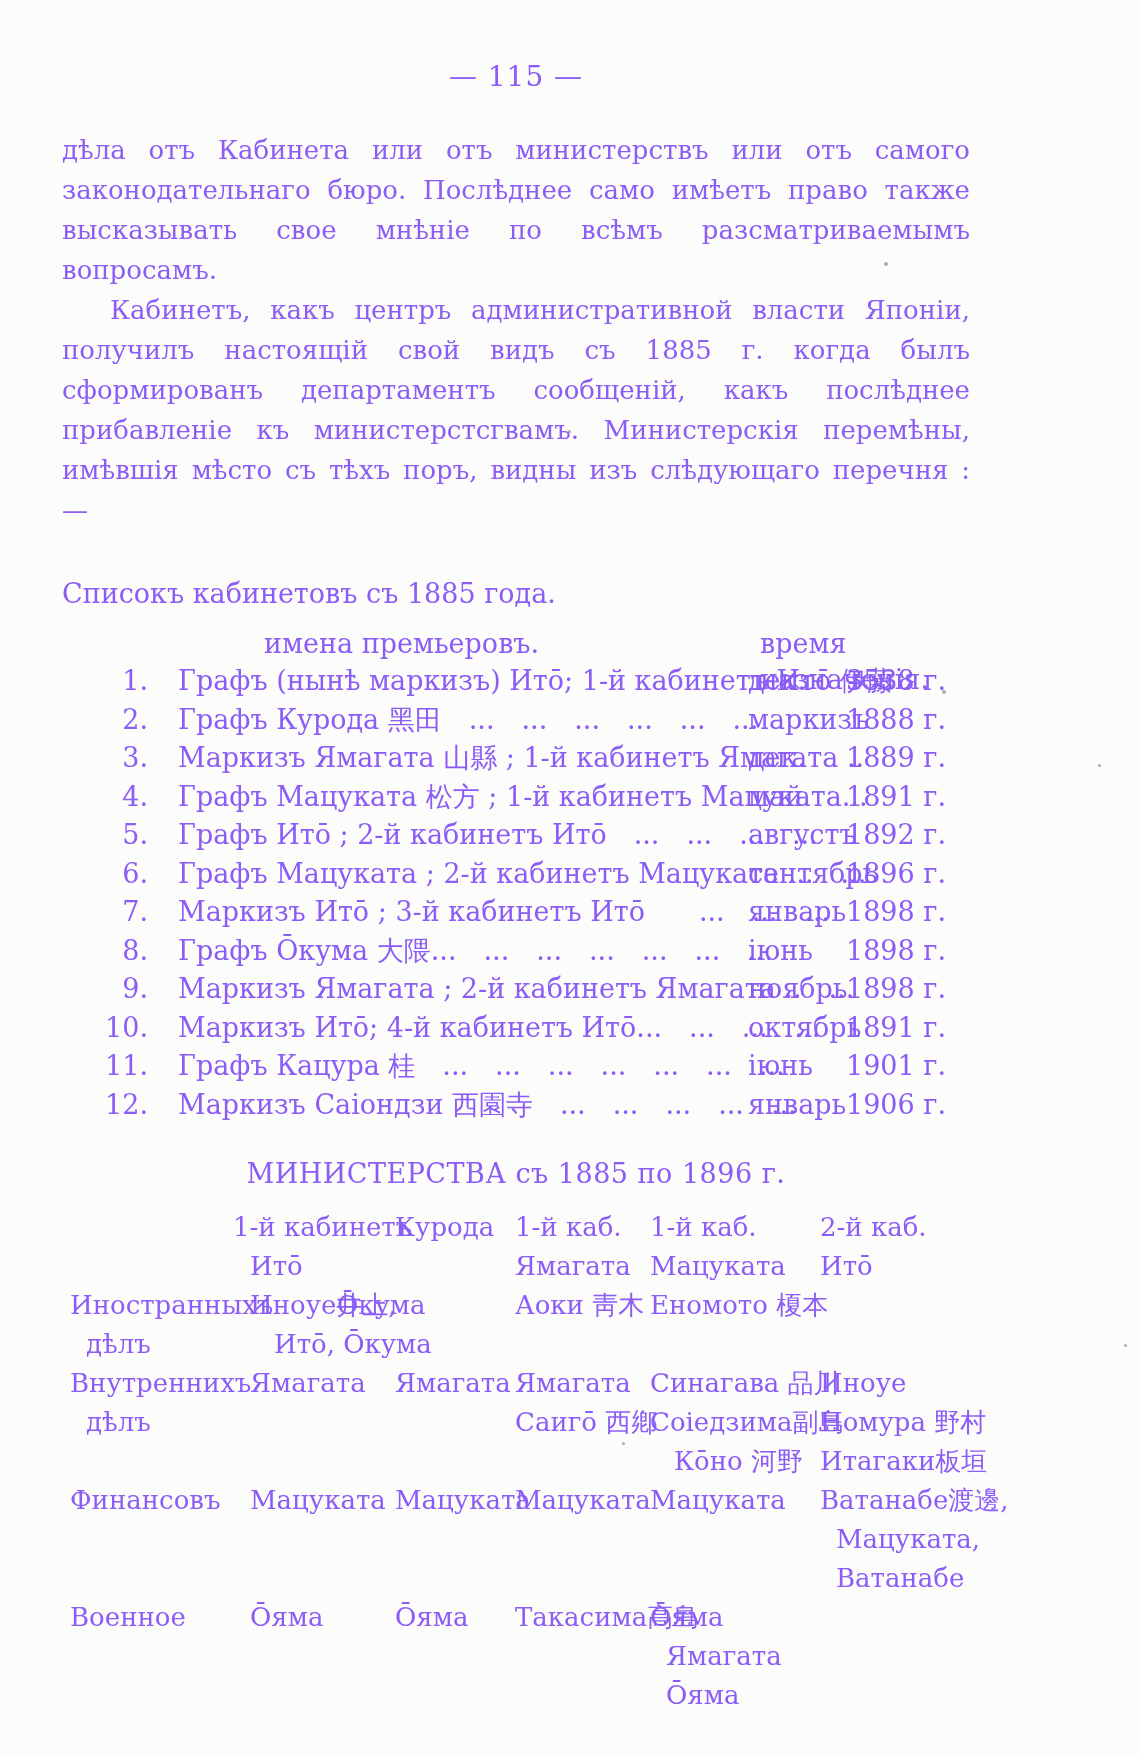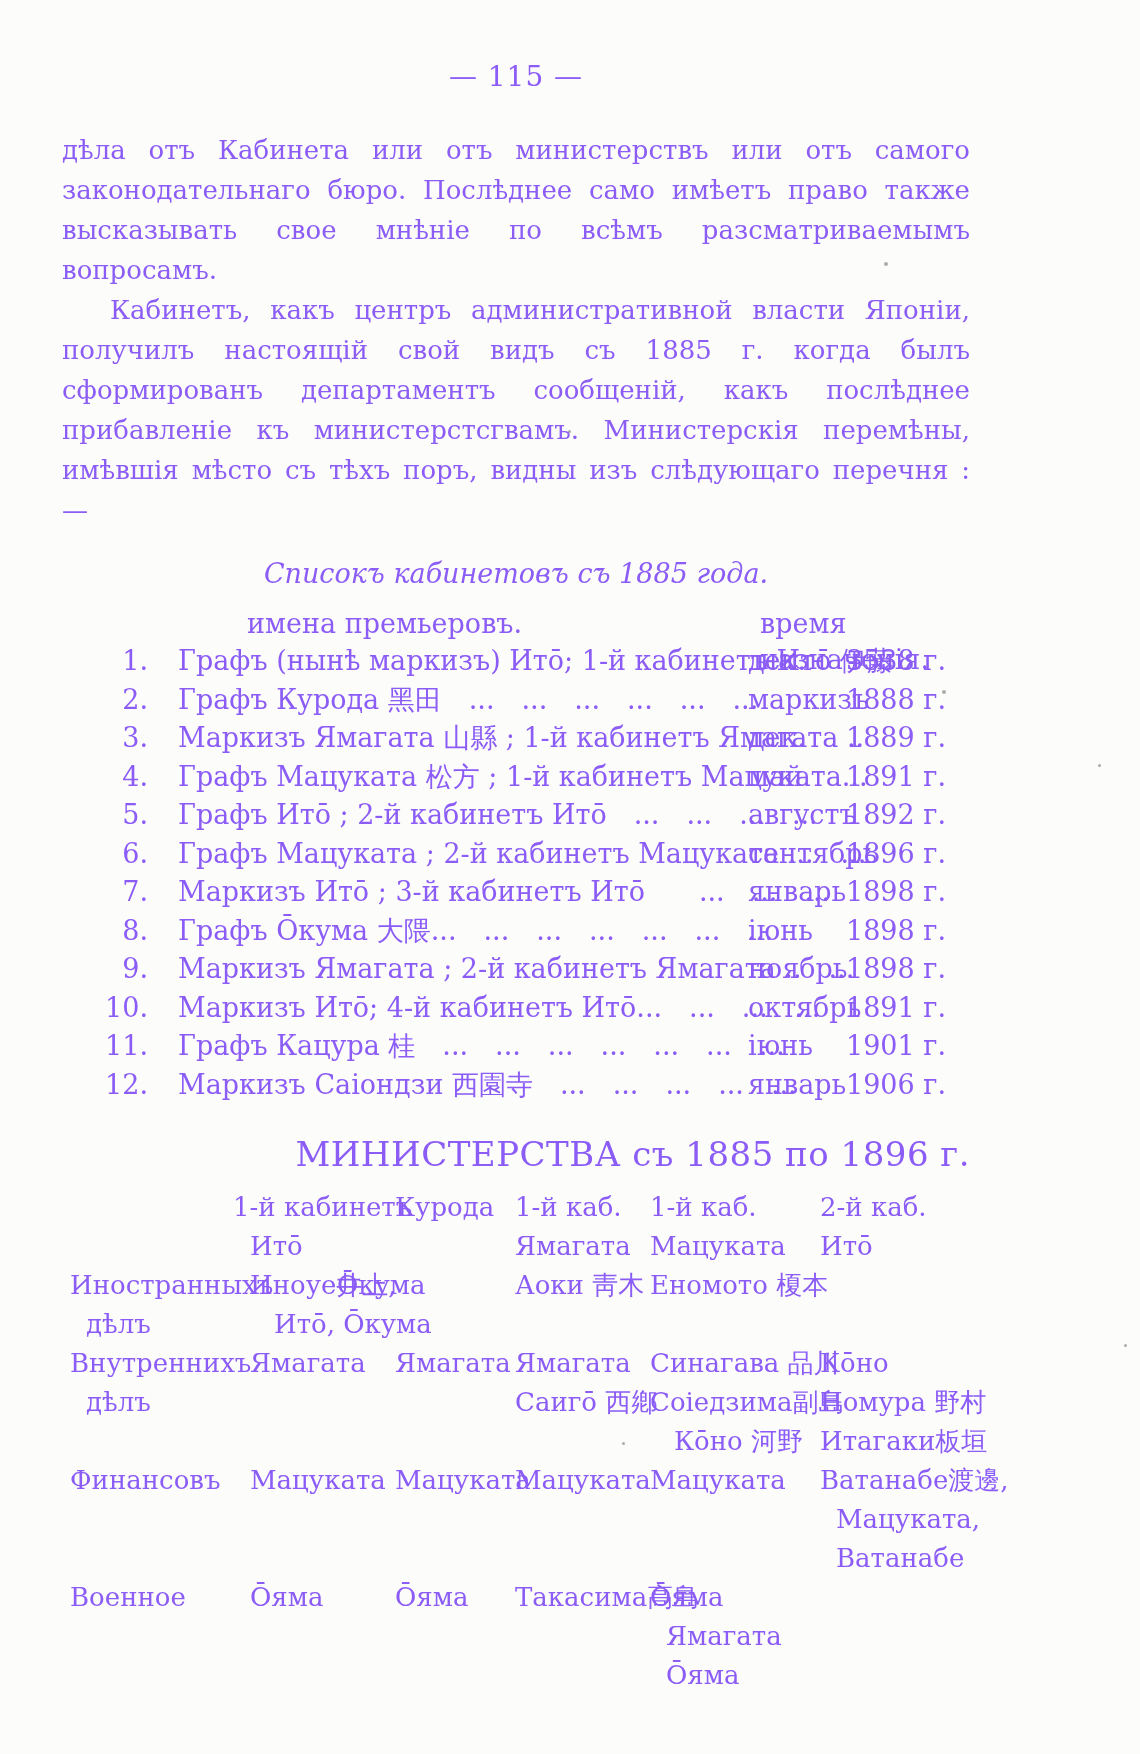--- a/index.html
+++ b/index.html
@@ -9,31 +9,31 @@
     margin:0 auto;
     background:#fcfcfa;
     color:#8b5cf6;
     font-family:"DejaVu Serif","Liberation Serif",serif;
     overflow:hidden;
   }
   .content{position:absolute;left:62px;top:60px;width:908px;}
   .pagenum{text-align:center;font-size:28px;line-height:34px;margin-bottom:36px;letter-spacing:1px;}
   p.body{font-size:26px;line-height:40px;text-align:justify;margin:0;word-spacing:2px;}
   p.indent{text-indent:48px;}
-  .list-title{font-size:27px;line-height:40px;text-align:center;margin-top:24px;font-style:italic;}
+  .list-title{font-size:27px;line-height:40px;text-align:left;margin-top:44px;}
   .cab-list{margin-top:12px;font-size:27px;}
   .cab-head{position:relative;height:36px;line-height:36px;}
-  .cab-head .names{position:absolute;left:185px;}
+  .cab-head .names{position:absolute;left:202px;}
   .cab-head .time{position:absolute;left:698px;}
   .cab-row{display:grid;grid-template-columns:86px 600px 98px 1fr;line-height:38.5px;}
   .cab-row .num{text-align:right;padding-right:0;}
   .cab-row .nm{padding-left:30px;white-space:nowrap;overflow:visible;}
   .cab-row .mo{white-space:nowrap;}
   .cab-row .yr{white-space:nowrap;}
-  .min-title{font-size:34px;line-height:40px;text-align:right;margin-top:30px;margin-bottom:14px;letter-spacing:0.5px;}
+  .min-title{font-size:27px;line-height:40px;text-align:center;margin-top:30px;margin-bottom:14px;letter-spacing:0.5px;}
   .mtable{margin-left:8px;font-size:26px;}
   .mrow{display:grid;grid-template-columns:180px 145px 120px 135px 170px 1fr;}
   .mcell div{line-height:39px;white-space:nowrap;}
   .ind{padding-left:16px;}
   .ind2{padding-left:24px;}
   .hshift{margin-left:-17px;}
   .pullL{margin-left:-58px;}
   .speck{position:absolute;width:4px;height:4px;border-radius:50%;background:#6a6a66;opacity:.55;}
 </style>
 </head>
@@ -190,21 +190,21 @@
         <div class="mcell">
           <div>Ямагата</div>
           <div>Саигō 西鄕</div>
         </div>
         <div class="mcell">
           <div>Синагава 品川</div>
           <div>Соіедзима副島</div>
           <div class="ind2">Кōно 河野</div>
         </div>
         <div class="mcell">
-          <div>Кōно</div>
+          <div>Иноуе</div>
           <div>Номура 野村</div>
           <div>Итагаки板垣</div>
         </div>
       </div>
 
       <div class="mrow">
         <div class="mcell">
           <div>Финансовъ</div>
         </div>
         <div class="mcell">

